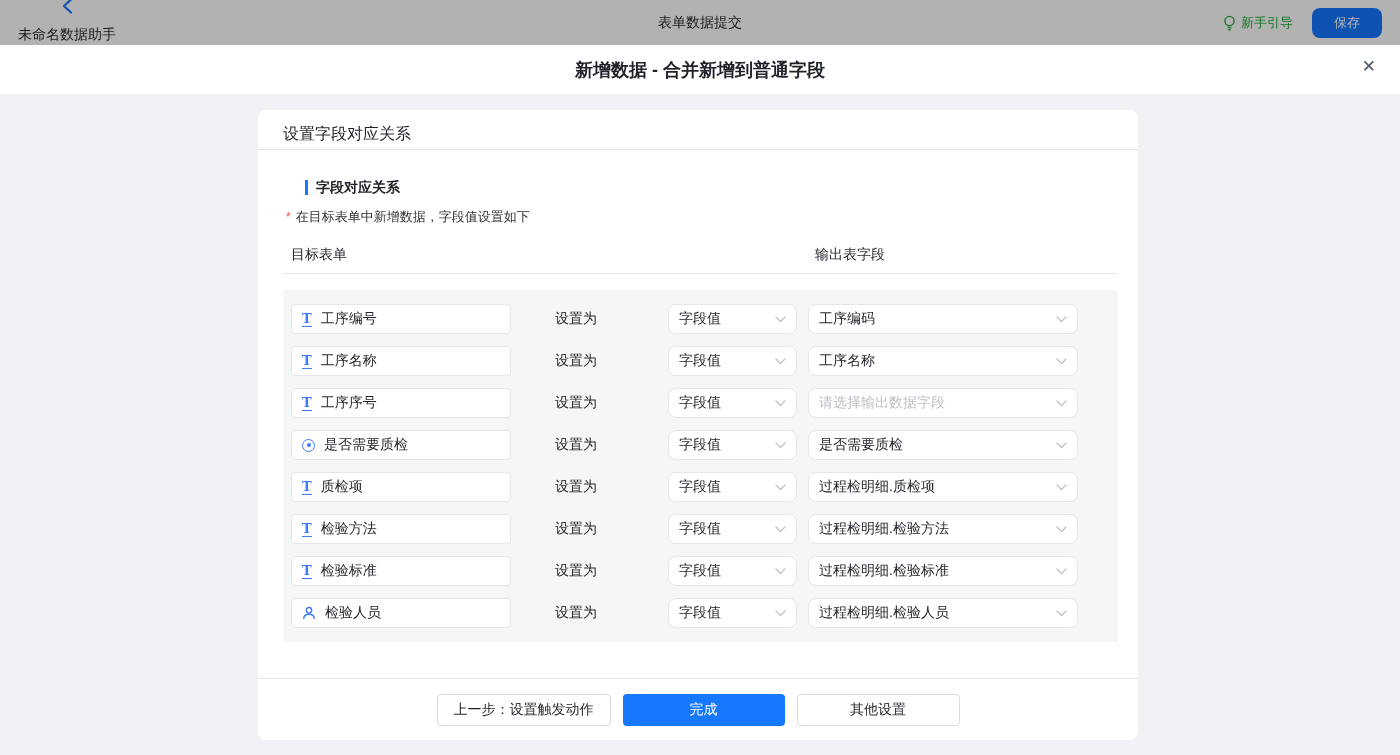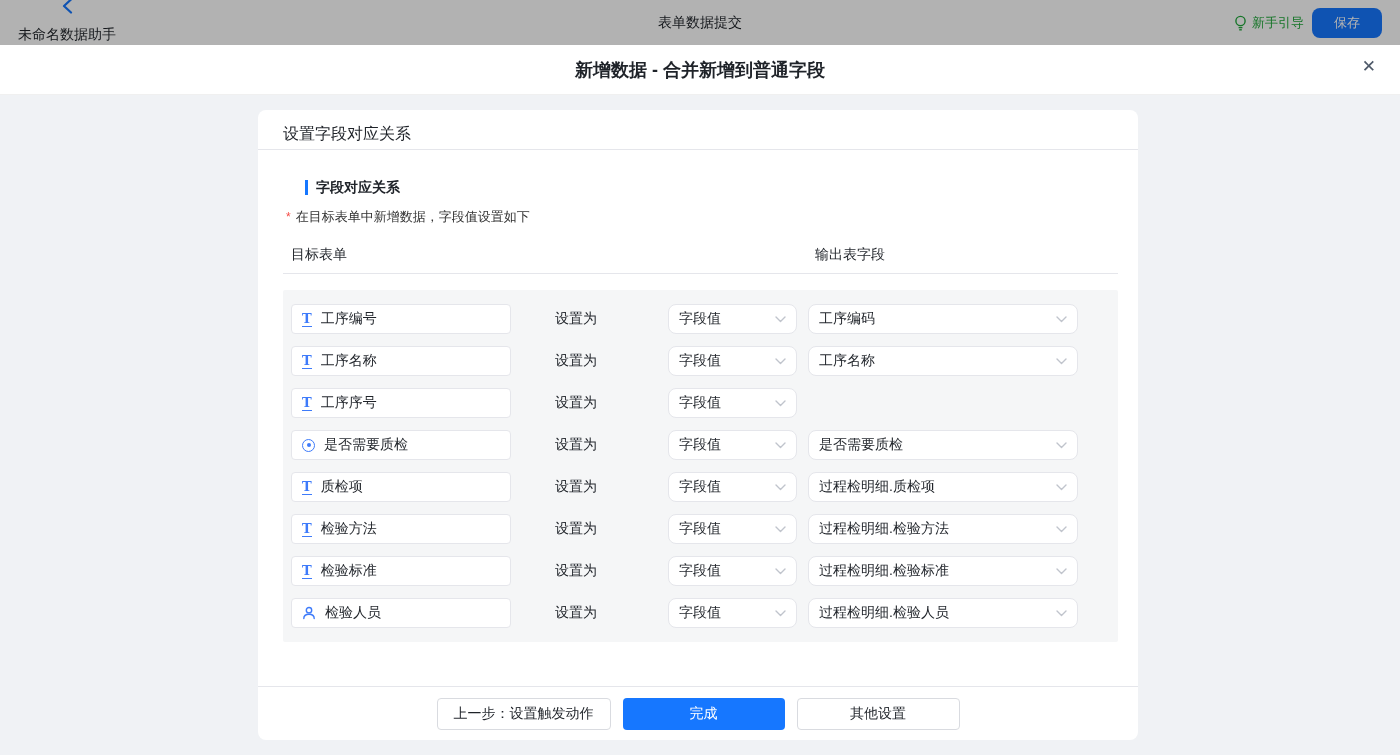--- a/index.html
+++ b/index.html
@@ -7,21 +7,21 @@
     font-family:"Liberation Sans","DejaVu Sans",sans-serif; background:#f0f2f5; }
 
   
   .topbar { position:relative; height:45px; background:#ffffff;
     display:flex; align-items:center; padding:0 18px; }
   .dim { position:absolute; inset:0; background:rgba(0,0,0,0.30); z-index:5; }
   .tb-left { display:flex; align-items:center; gap:12px;flex-direction:column; }
   .back-btn { display:flex; align-items:center; cursor:pointer; }
   .app-name { font-size:14px; color:#1f2329; border-bottom:1px dashed #9aa0a8; padding-bottom:3px; }
   .tb-center { position:absolute; left:0; right:0; text-align:center; font-size:14px; color:#1f2329; }
-  .tb-right { margin-left:auto; display:flex; align-items:center; gap:8px; position:relative; z-index:1; }
+  .tb-right { margin-left:auto; display:flex; align-items:center; gap:19px; position:relative; z-index:1; }
   .guide { display:flex; align-items:center; gap:5px; font-size:13px; color:#22a93c; cursor:pointer; }
   .save-btn { background:#1677ff; color:#fff; font-size:13px; border:none; border-radius:8px;
     height:30px; padding:0 22px; cursor:pointer; }
 
   
   .modal-header { position:relative; height:50px; background:#fff; border-bottom:1px solid #f0f0f0;
     display:flex; align-items:center; justify-content:center; }
   .modal-title { font-size:18px; font-weight:bold; color:#1f2329; }
   .close-btn { position:absolute; right:24px; top:13px; font-size:17px; color:#4e5969;
     background:none; border:none; cursor:pointer; line-height:1; }
@@ -61,21 +61,21 @@
   .set-as { margin-left:44px; width:42px; font-size:14px; color:#1f2329; }
 
   .select { height:30px; background:#fff; border:1px solid #e5e6eb; border-radius:8px;
     display:flex; align-items:center; justify-content:space-between; padding:0 10px;
     font-size:14px; color:#1f2329; cursor:pointer; }
   .type-select { margin-left:71px; width:129px; }
   .out-select { margin-left:11px; width:270px; }
   .select .val { white-space:nowrap; overflow:hidden; }
   .select .val.placeholder { color:#bcc0c7; }
 
-  .card-footer { position:absolute; left:0; right:0; bottom:0; height:54px;
+  .card-footer { position:absolute; left:0; right:0; bottom:0; height:62px;
     border-top:1px solid #e5e6eb; display:flex; align-items:center; justify-content:center; gap:12px; }
   .btn { height:32px; border-radius:4px; font-size:14px; cursor:pointer; }
   .btn-plain { background:#fff; border:1px solid #d9dbe0; color:#1f2329; padding:0 16px; }
   .btn-primary { background:#1677ff; border:none; color:#fff; width:162px; }
   .btn-other { width:163px; }
 </style>
 </head>
 <body>
 
 <div class="topbar">
@@ -187,20 +187,28 @@
             </div>
             <span class="set-as">设置为</span>
             <div class="select type-select">
               <span class="val">字段值</span>
               <span class="icon-svg">
                 <svg width="11" height="7" viewBox="0 0 11 7">
                   <polyline points="1,1 5.5,5.5 10,1" fill="none" stroke="#c0c4cc" stroke-width="1.4" stroke-linecap="round" stroke-linejoin="round"></polyline>
                 </svg>
               </span>
             </div>
+            <div class="select out-select">
+              <span class="val placeholder">请选择输出数据字段</span>
+              <span class="icon-svg">
+                <svg width="11" height="7" viewBox="0 0 11 7">
+                  <polyline points="1,1 5.5,5.5 10,1" fill="none" stroke="#c0c4cc" stroke-width="1.4" stroke-linecap="round" stroke-linejoin="round"></polyline>
+                </svg>
+              </span>
+            </div>
           </div>
 
           <div class="map-row">
             <div class="target-box">
 
               <span class="icon-radio"></span>
 
               <span class="field-label">是否需要质检</span>
             </div>
             <span class="set-as">设置为</span>

